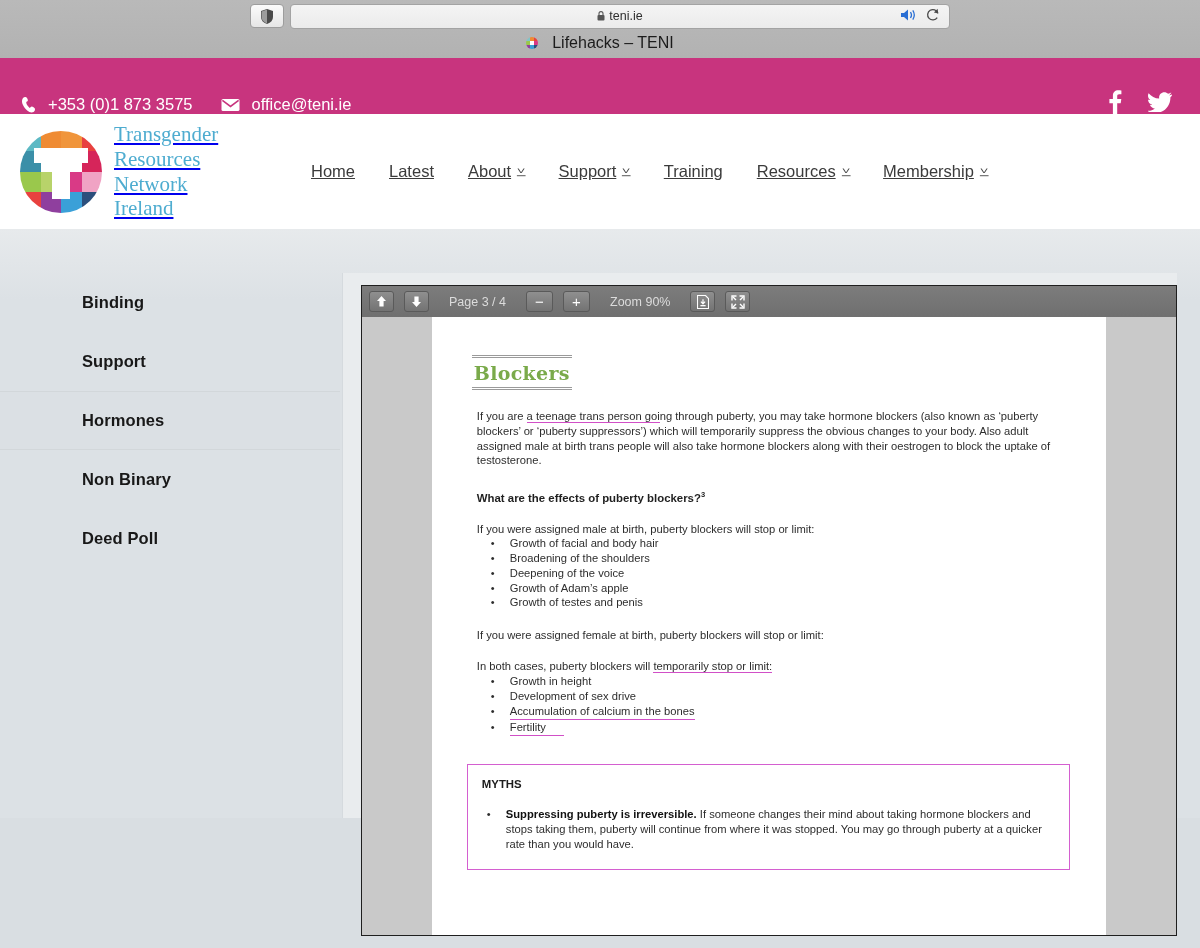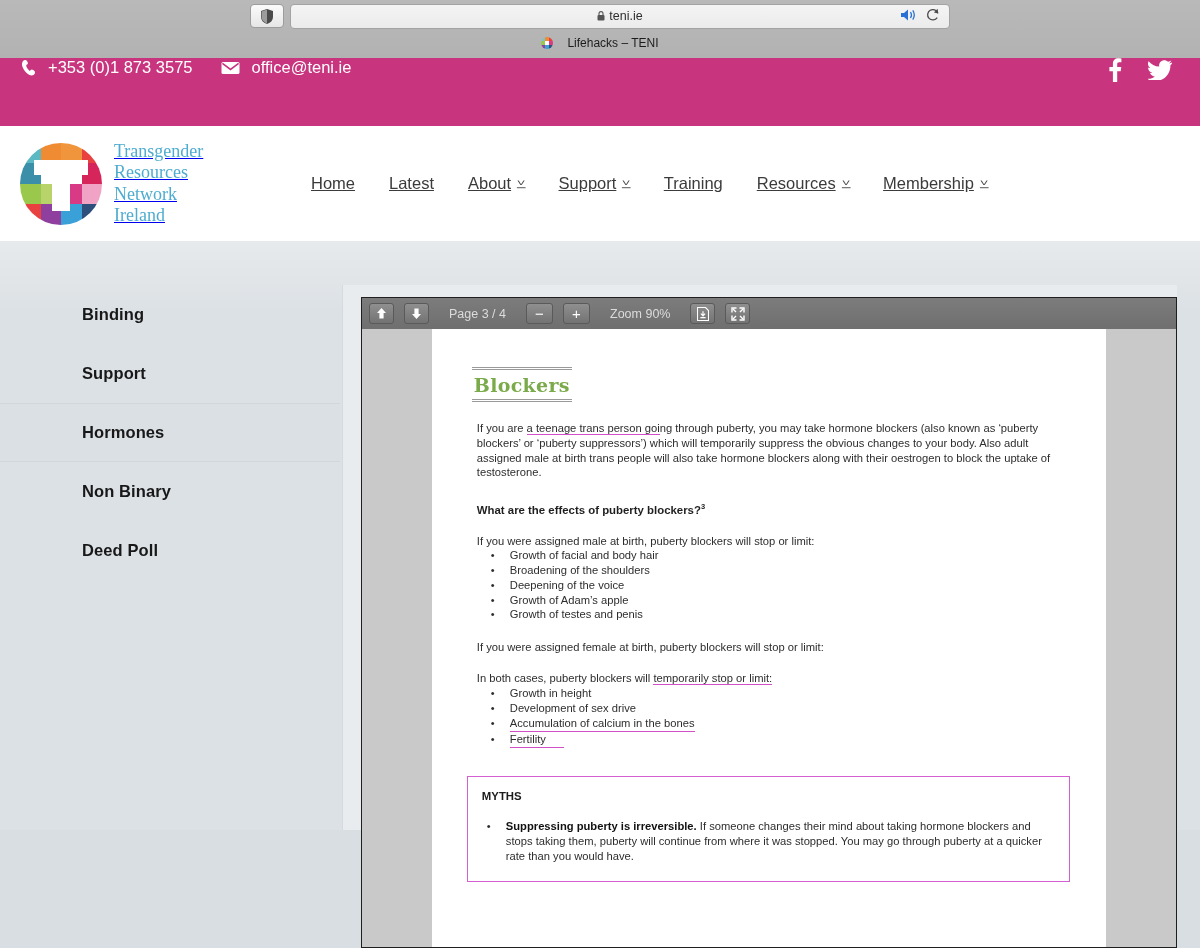--- a/index.html
+++ b/index.html
@@ -64,40 +64,40 @@
     position: absolute;
     right: 9px;
     top: 3px;
   }
   .tab-row {
     height: 26px;
     display: flex;
     align-items: center;
     justify-content: center;
     gap: 14px;
-    font-size: 12px;
+    font-size: 16px;
     color: #1c1c1c;
     text-align: right;
   }
   .favicon {
     width: 12px; height: 12px;
     border-radius: 50%;
     overflow: hidden;
     display: grid;
     grid-template-columns: 1fr 1fr 1fr;
     grid-template-rows: 1fr 1fr 1fr;
   }
   .favicon i { display:block; }
 
   
   .topbar {
-    height: 68px;
+    height: 56px;
     background: #c8347e;
     display: flex;
-    align-items: flex-start;
+    align-items: flex-end;
     padding: 0 22px 0 20px;
     color: #ffffff;
   }
   .topbar-item {
     display: flex;
     align-items: center;
     gap: 12px;
     font-size: 16.5px;
     margin-right: 28px;
     white-space: nowrap;
@@ -149,21 +149,21 @@
   .logo-t:after {
     content: "";
     position: absolute;
     left: 39%; top: 21%;
     width: 22%; height: 62%;
     background: #fff;
   }
   .logo-text {
     font-family: "Liberation Serif", serif;
     color: #4eacd0;
-    font-size: 18px;
+    font-size: 21px;
     line-height: 1.17;
   }
 
   .nav {
     display: flex;
     align-items: center;
     gap: 0;
     margin-left: 24px;
   }
   .nav-item {

